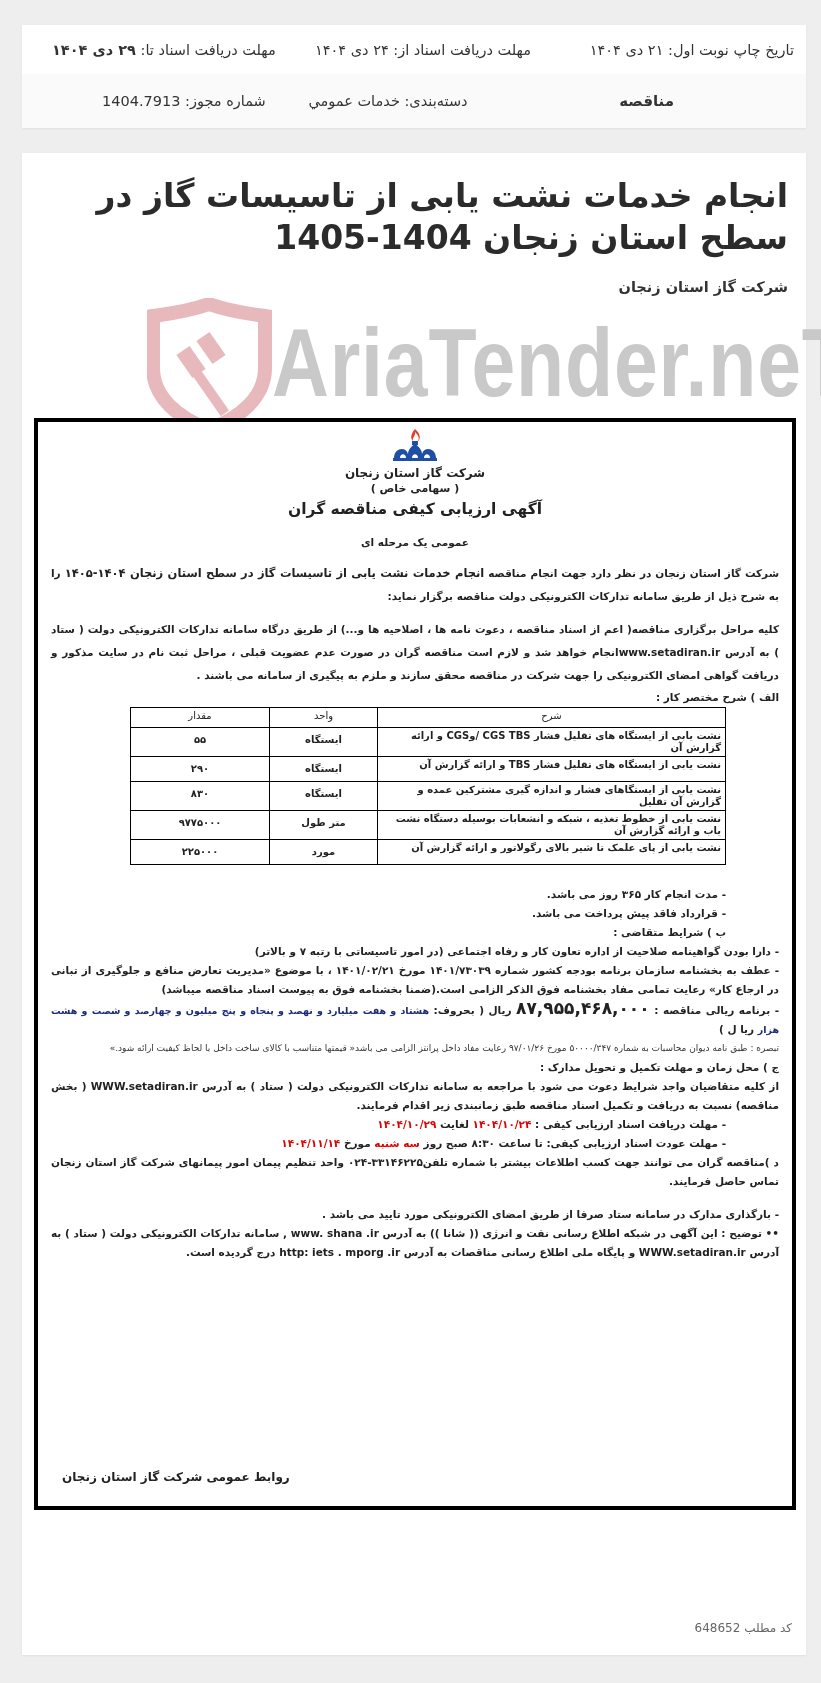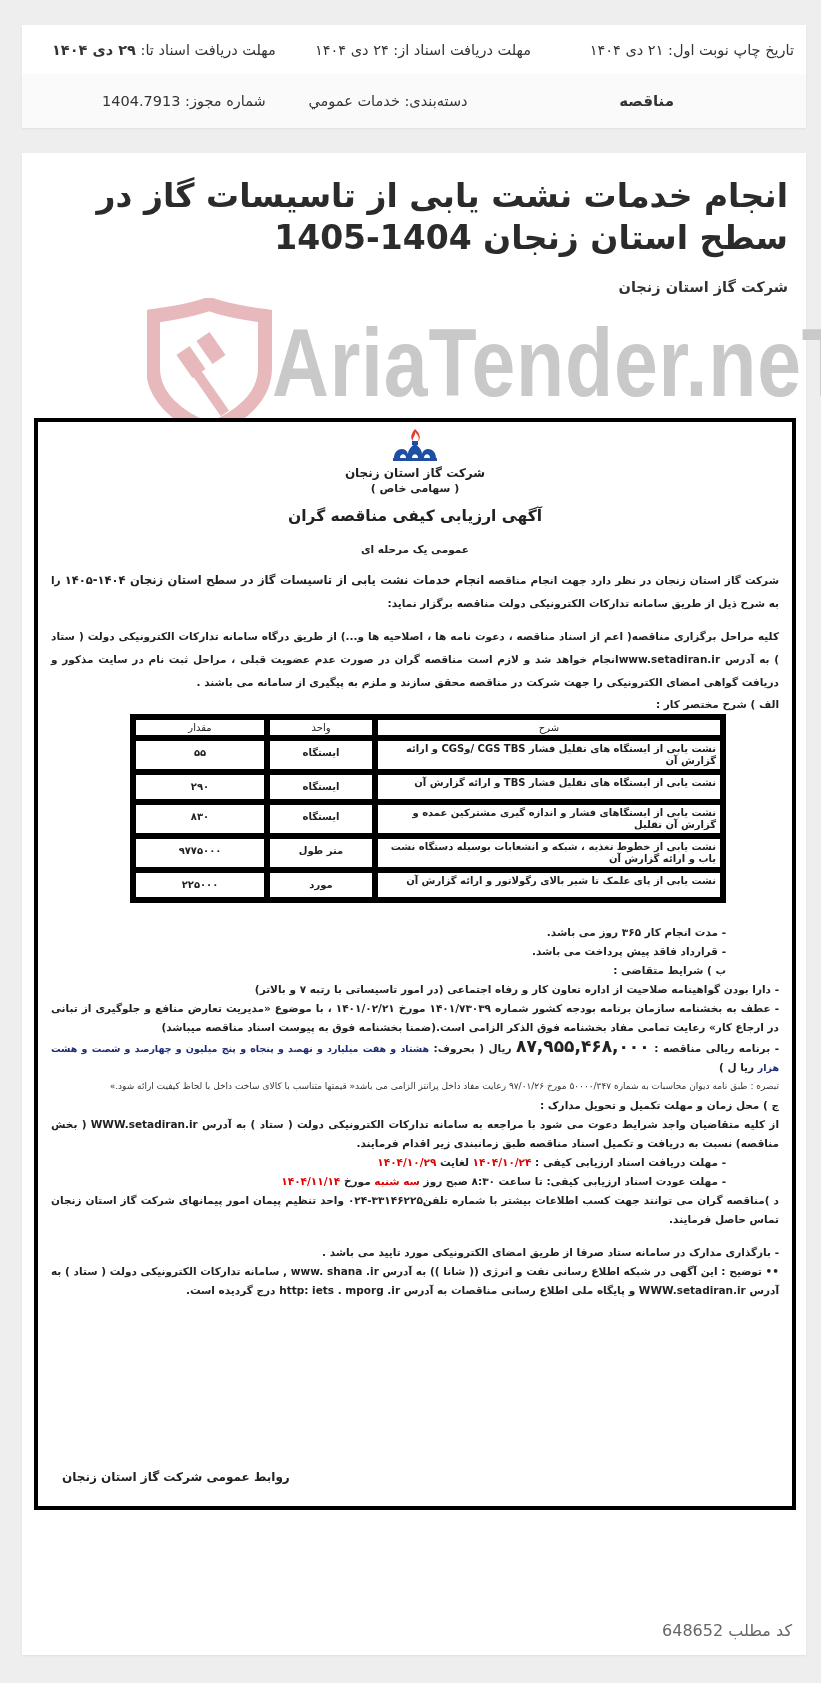--- a/index.html
+++ b/index.html
@@ -21,43 +21,43 @@
   .company { position: absolute; right: 18px; top: 126px; direction: rtl; font-size: 14.5px; font-weight: bold; color: #333; }
 
   .watermark { position: absolute; left: 125px; top: 145px; width: 620px; height: 135px; pointer-events: none; }
   .wm-text { position: absolute; left: 125px; top: 0; font-family: "Liberation Sans", sans-serif; font-size: 96px; font-weight: bold; color: #c9c9c9; letter-spacing: 1px; line-height: 130px; transform: scaleX(0.82); transform-origin: left center; white-space: nowrap; }
 
   .doc { position: absolute; left: 12px; top: 265px; width: 762px; height: 1092px; border: 4px solid #000; background: #fff; font-family: "DejaVu Sans", sans-serif; direction: rtl; }
   .doc-head { text-align: center; margin-top: 6px; }
   .logo { display: block; margin: 0 auto; }
   .doc-company { font-size: 12px; font-weight: bold; margin-top: 2px; }
   .doc-sub { font-size: 11px; font-weight: bold; margin-top: 2px; }
-  .doc-heading { font-size: 15.5px; font-weight: bold; margin-top: 12px; }
+  .doc-heading { font-size: 15.5px; font-weight: bold; margin-top: 5px; }
   .doc-type { font-size: 10.5px; font-weight: bold; margin-top: 18px; }
   .p { font-size: 10.5px; line-height: 23px; font-weight: bold; text-align: justify; padding: 0 13px 0 13px; }
   .p1 { margin-top: 14px; }
   .p2 { margin-top: 10px; }
   .sec-a { font-size: 10.5px; font-weight: bold; padding-right: 13px; margin-top: 4px; padding-left: 28px; }
 
   table.work { border-collapse: collapse; margin: 4px 66px 0 0; width: 596px; font-size: 10px; font-weight: bold; }
-  table.work th, table.work td { border: 6px solid #000000; padding: 2px 4px; vertical-align: top; }
+  table.work th, table.work td { border: 1px solid #000000; padding: 2px 4px; vertical-align: top; }
   table.work th { font-weight: normal; height: 20px; }
   table.work td.desc { text-align: right; width: 348px; line-height: 12px; }
   table.work td.unit { text-align: center; width: 108px; line-height: 20px; }
   table.work td.qty { text-align: center; line-height: 20px; }
 
   .list { padding-right: 66px; margin-top: 20px; font-size: 10.5px; font-weight: bold; line-height: 19px; }
   .full { padding: 0 13px; font-size: 10.5px; font-weight: bold; line-height: 19px; text-align: justify; }
   .blue { color: #1d2a74; }
   .big-num { font-size: 17px; font-family: "DejaVu Sans", sans-serif; letter-spacing: 0.5px; }
   .red { color: #e00000; }
   .small { font-size: 9px; font-weight: normal; color: #333; }
   .signoff { position: absolute; left: 24px; bottom: 22px; font-size: 12px; font-weight: bold; }
 
-  .code { position: absolute; right: 14px; top: 1468px; direction: rtl; font-size: 16px; color: #666; }
+  .code { position: absolute; right: 14px; top: 1468px; direction: rtl; font-size: 12px; color: #666; }
 </style>
 </head>
 <body>
 
 <div class="card meta-card">
   <div class="meta-row">
     <div class="cell">
       <span>تاریخ چاپ نوبت اول:</span>
       <span>۲۱ دی ۱۴۰۴</span>
     </div>

